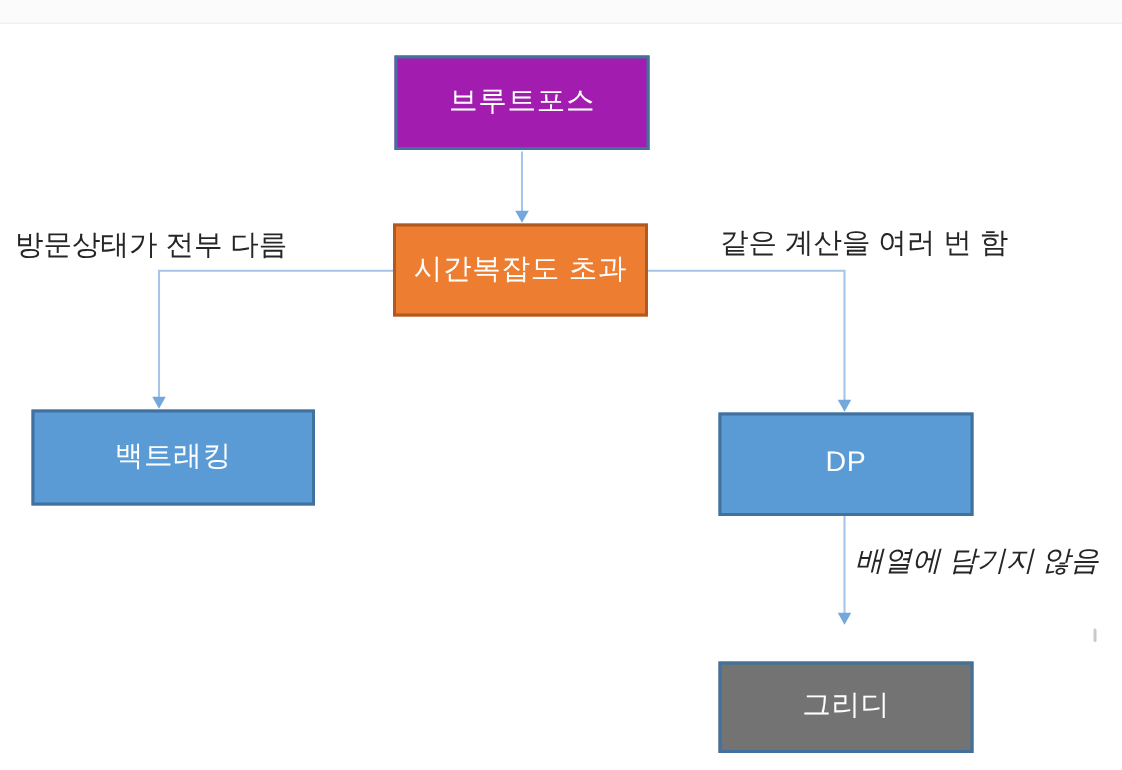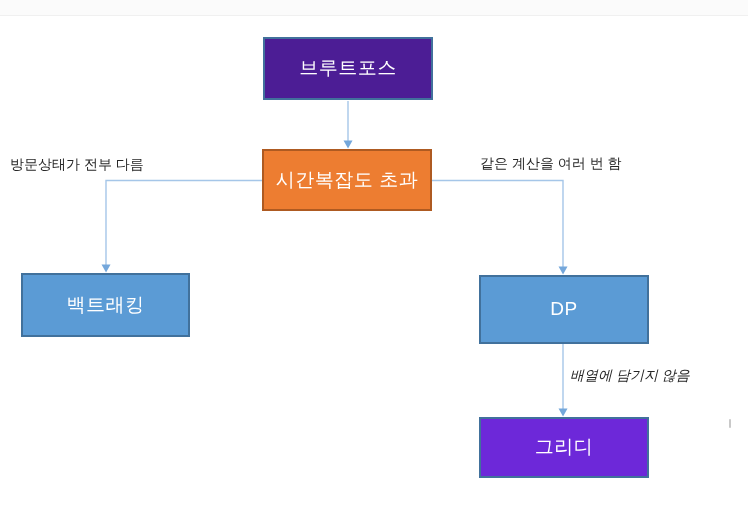--- a/index.html
+++ b/index.html
@@ -37,26 +37,26 @@
     text-align: center;
   }
   .node-label {
     font-size: 19px;
     line-height: 1.2;
     letter-spacing: 0.5px;
     white-space: nowrap;
   }
   .node-brute    { left: 263px; top: 37px;  width: 170px; height: 63px; }
   .node-time     { left: 262px; top: 149px; width: 170px; height: 62px; }
-  .node-back     { left: 21px;  top: 273px; width: 169px; height: 64px; }
+  .node-back     { left: 21px;  top: 273px; width: 189px; height: 64px; }
   .node-dp       { left: 479px; top: 275px; width: 170px; height: 69px; }
   .node-greedy   { left: 479px; top: 417px; width: 170px; height: 61px; }
   .edge-label {
     position: absolute;
-    font-size: 14px;
+    font-size: 19px;
     line-height: 24px;
     white-space: nowrap;
   }
   .edge-label-left   { left: 10px;  top: 152px; }
   .edge-label-right  { left: 480px; top: 151px; }
   .edge-label-bottom { left: 570px; top: 363px; font-style: italic; }
   .speck {
     position: absolute;
     left: 729px; top: 419px;
     width: 2px; height: 9px;
@@ -87,37 +87,37 @@
       <polyline points="432,180.5 563,180.5 563,267" fill="none" stroke-width="1.4" style="stroke: rgb(165, 198, 232);"></polyline>
       <polygon points="558.5,266.5 567.5,266.5 563,274.5" style="fill: rgb(116, 167, 219);"></polygon>
     </g>
 
     <g>
       <line x1="563" y1="337" x2="563" y2="409" fill="none" stroke-width="1.4" style="stroke: rgb(165, 198, 232);"></line>
       <polygon points="558.5,408.5 567.5,408.5 563,416.5" style="fill: rgb(116, 167, 219);"></polygon>
     </g>
   </svg>
 
-  <div class="node node-brute" style="background-color: #4c1d95; border-color: rgb(65, 113, 156); color: rgb(255, 255, 255);">
+  <div class="node node-brute" style="background-color: #a21caf; border-color: rgb(65, 113, 156); color: rgb(255, 255, 255);">
     <span class="node-label">브루트포스</span>
   </div>
 
   <div class="node node-time" style="background-color: rgb(237, 125, 49); border-color: rgb(174, 90, 33); color: rgb(255, 255, 255);">
     <span class="node-label">시간복잡도 초과</span>
   </div>
 
   <div class="node node-back" style="background-color: rgb(91, 155, 213); border-color: rgb(65, 113, 156); color: rgb(255, 255, 255);">
     <span class="node-label">백트래킹</span>
   </div>
 
   <div class="node node-dp" style="background-color: rgb(91, 155, 213); border-color: rgb(65, 113, 156); color: rgb(255, 255, 255);">
     <span class="node-label">DP</span>
   </div>
 
-  <div class="node node-greedy" style="background-color: #6d28d9; border-color: rgb(65, 113, 156); color: rgb(255, 255, 255);">
+  <div class="node node-greedy" style="background-color: #737373; border-color: rgb(65, 113, 156); color: rgb(255, 255, 255); margin-top: 24px;">
     <span class="node-label">그리디</span>
   </div>
 
   <div class="edge-label edge-label-left" style="color: rgb(38, 38, 38);">방문상태가 전부 다름</div>
 
   <div class="edge-label edge-label-right" style="color: rgb(38, 38, 38);">같은 계산을 여러 번 함</div>
 
   <div class="edge-label edge-label-bottom" style="color: rgb(38, 38, 38);">배열에 담기지 않음</div>
 
   <div class="speck"></div>

